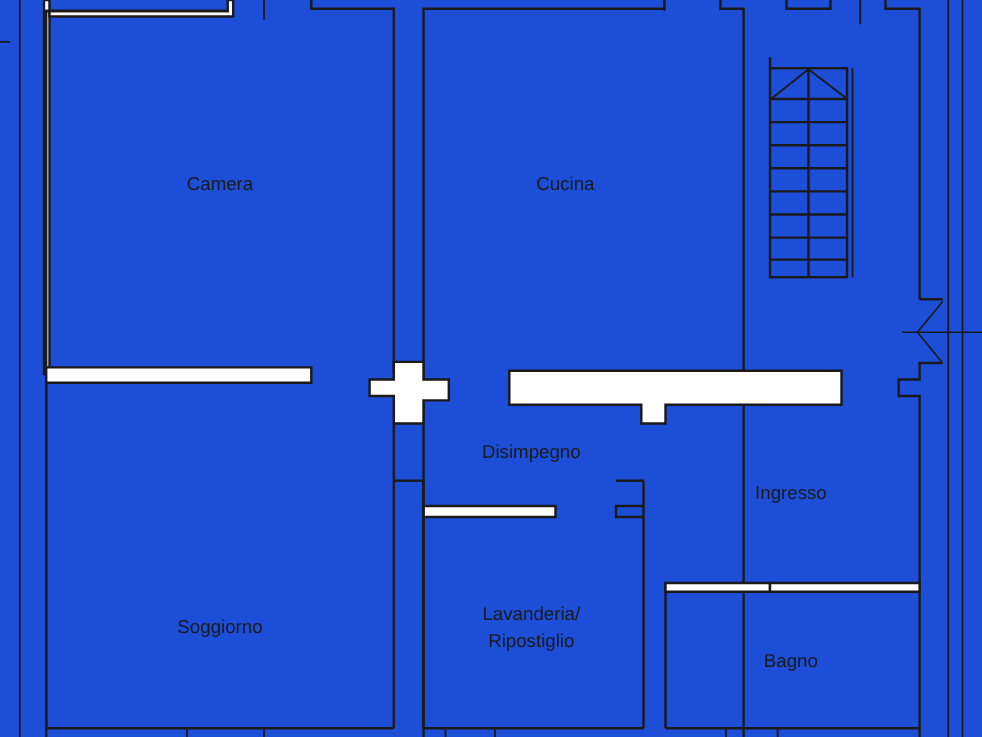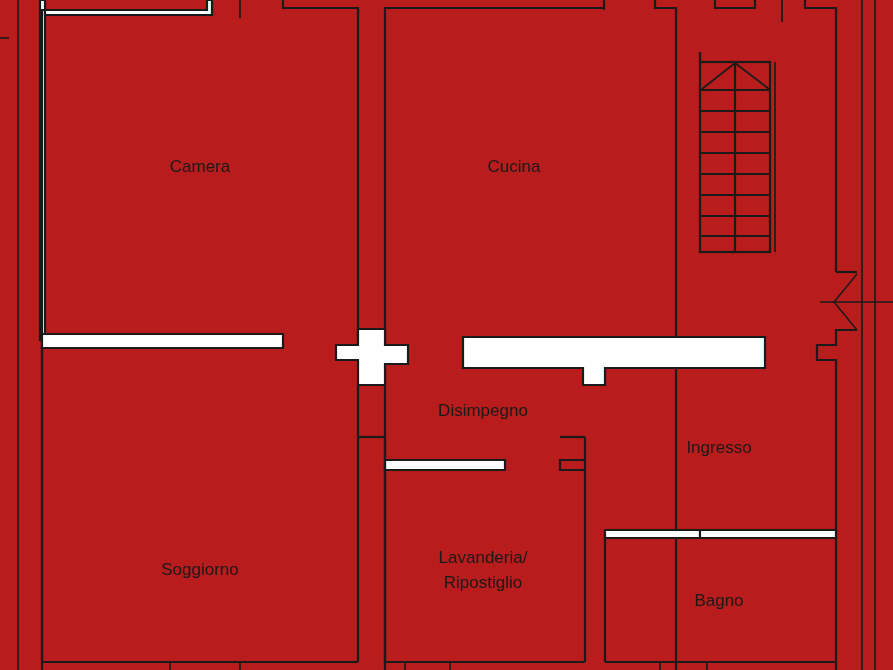--- a/index.html
+++ b/index.html
@@ -60,21 +60,21 @@
     font-size: 17px;
     fill: #1a1a1a;
     text-anchor: middle;
     dominant-baseline: middle;
     white-space: pre;
   }
 </style>
 </head>
 <body>
 
-<div id="plan-root" style="background: #b91c1c;">
+<div id="plan-root" style="background: #1d4ed8;">
 
   <svg id="floorplan" viewBox="0 0 893 670" xmlns="http://www.w3.org/2000/svg">
 
     <g>
       <line class="thin-line" x1="18" y1="0" x2="18" y2="670"></line>
       <line class="thin-line" x1="0" y1="38" x2="9" y2="38"></line>
     </g>
 
     <g>
       <line class="thin-line" x1="862" y1="0" x2="862" y2="670"></line>

